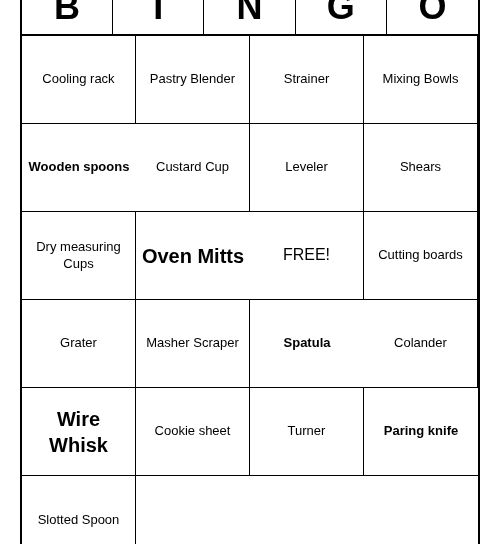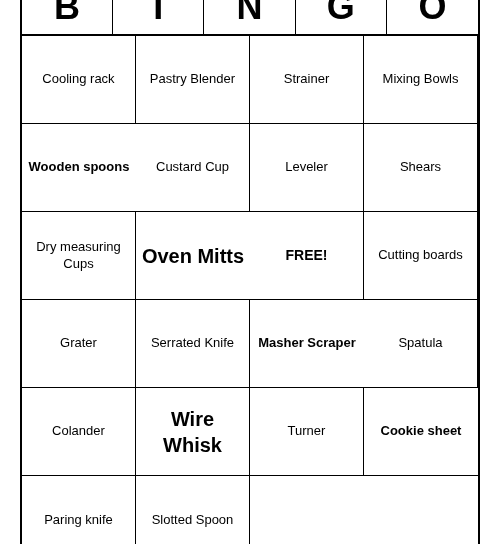--- a/index.html
+++ b/index.html
@@ -67,22 +67,22 @@
     .bingo-cell:nth-child(n+21) {
       border-bottom: none;
     }
 
     .bingo-cell.large-text {
       font-size: 20px;
       font-weight: bold;
     }
 
     .bingo-cell.free {
-      font-size: 14px;
-      font-weight: bold;
+      font-size: 16px;
+      font-weight: normal;
     }
   </style>
 </head>
 <body>
 
 <div class="bingo-card">
   <div class="bingo-header">
 
   <div class="bingo-letter">B</div>
       <div class="bingo-letter">I</div>
@@ -98,23 +98,22 @@
       <div class="bingo-cell">Mixing Bowls</div>
       <div class="bingo-cell">Wooden spoons</div>
       <div class="bingo-cell">Custard Cup</div>
       <div class="bingo-cell">Leveler</div>
       <div class="bingo-cell">Shears</div>
       <div class="bingo-cell">Dry measuring Cups</div>
       <div class="bingo-cell large-text">Oven Mitts</div>
       <div class="bingo-cell free">FREE!</div>
       <div class="bingo-cell">Cutting boards</div>
       <div class="bingo-cell">Grater</div>
-      <div class="bingo-cell">Serrated Knife</div>
       <div class="bingo-cell">Masher Scraper</div>
       <div class="bingo-cell">Spatula</div>
       <div class="bingo-cell">Colander</div>
       <div class="bingo-cell large-text">Wire Whisk</div>
+      <div class="bingo-cell">Cookie sheet</div>
       <div class="bingo-cell">Turner</div>
-      <div class="bingo-cell">Cookie sheet</div>
       <div class="bingo-cell">Paring knife</div>
       <div class="bingo-cell">Slotted Spoon</div>
     </div>
 </div>
 
 </body></html>

